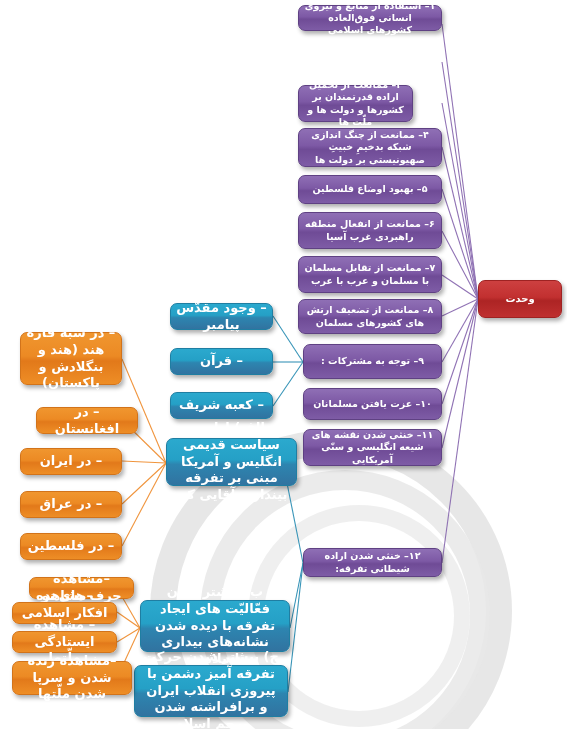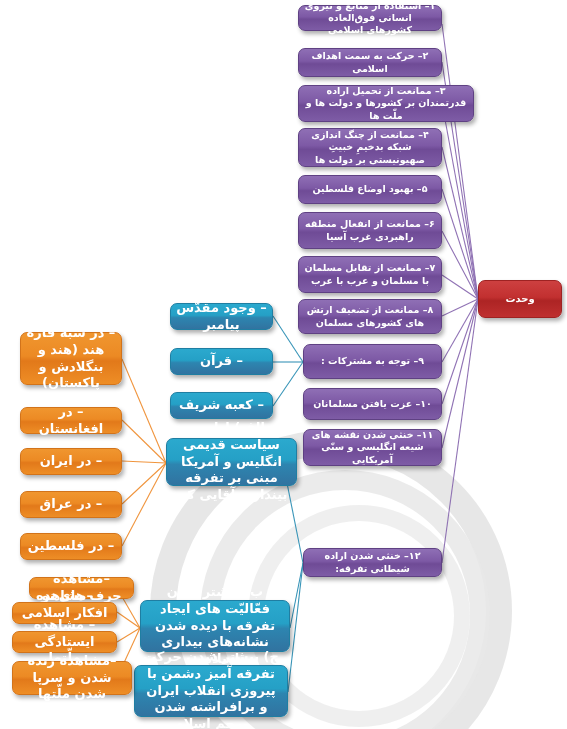--- a/index.html
+++ b/index.html
@@ -101,24 +101,21 @@
     </g>
   </svg>
 
   <div class="node red" style="left:478px;top:280px;width:84px;height:38px;">
     <span>وحدت</span>
   </div>
 
   <div class="node purple" style="left:298px;top:5px;width:144px;height:26px;">
     <span>۱– استفاده از منابع و نیروی انسانی فوق‌العاده کشورهای اسلامی</span>
   </div>
-  <div class="node purple" style="left:298px;top:48px;width:144px;height:29px;">
-    <span>۲– حرکت به سمت اهداف اسلامی</span>
-  </div>
-  <div class="node purple" style="left:298px;top:85px;width:176px;height:37px;">
+  <div class="node purple" style="left:298px;top:85px;width:115px;height:37px;">
     <span>۳– ممانعت از تحمیل اراده قدرتمندان بر کشورها و دولت ها و ملّت ها</span>
   </div>
   <div class="node purple" style="left:298px;top:128px;width:144px;height:39px;">
     <span>۴– ممانعت از چنگ اندازی شبکه بدخیمِ خبیثِ صهیونیستی بر دولت ها</span>
   </div>
   <div class="node purple" style="left:298px;top:175px;width:144px;height:29px;">
     <span>۵– بهبود اوضاع فلسطین</span>
   </div>
   <div class="node purple" style="left:298px;top:212px;width:144px;height:37px;">
     <span>۶– ممانعت از انفعال منطقه راهبردی غرب آسیا</span>
@@ -158,21 +155,21 @@
   <div class="node cyan" style="left:140px;top:600px;width:150px;height:52px;">
     <span>ب) بیشتر شدن فعّالیّت های ایجاد تفرقه با دیده شدن نشانه‌های بیداری اسلامی</span>
   </div>
   <div class="node cyan" style="left:134px;top:665px;width:154px;height:52px;">
     <span>ج) بیشتر شدن حرکت تفرقه آمیز دشمن با پیروزی انقلاب ایران و برافراشته شدن پرچم اسلام</span>
   </div>
 
   <div class="node orange" style="left:20px;top:332px;width:102px;height:53px;">
     <span>– در شبه قارّهٔ هند (هند و بنگلادش و پاکستان)</span>
   </div>
-  <div class="node orange" style="left:20px;top:407px;width:102px;height:27px;">
+  <div class="node orange" style="left:36px;top:407px;width:102px;height:27px;">
     <span>– در افغانستان</span>
   </div>
   <div class="node orange" style="left:20px;top:448px;width:102px;height:27px;">
     <span>– در ایران</span>
   </div>
   <div class="node orange" style="left:20px;top:491px;width:102px;height:27px;">
     <span>– در عراق</span>
   </div>
   <div class="node orange" style="left:20px;top:533px;width:102px;height:27px;">
     <span>– در فلسطین</span>

